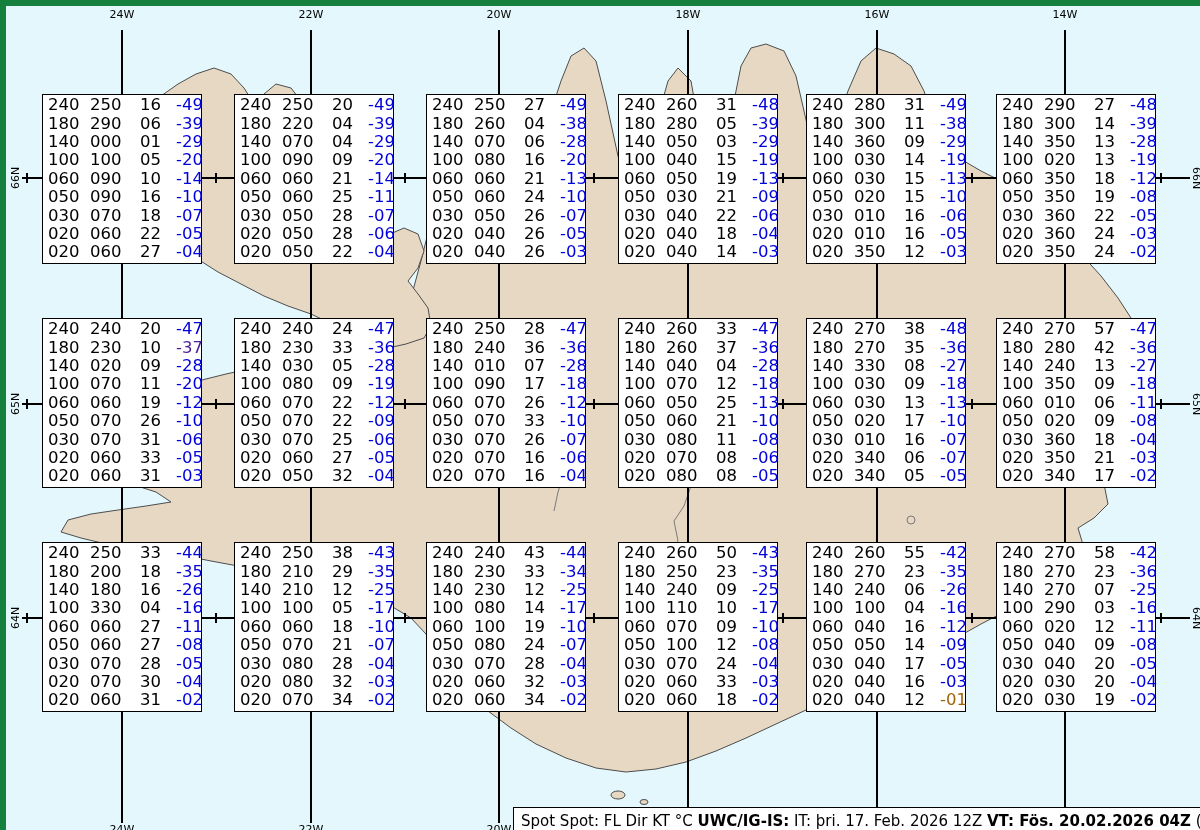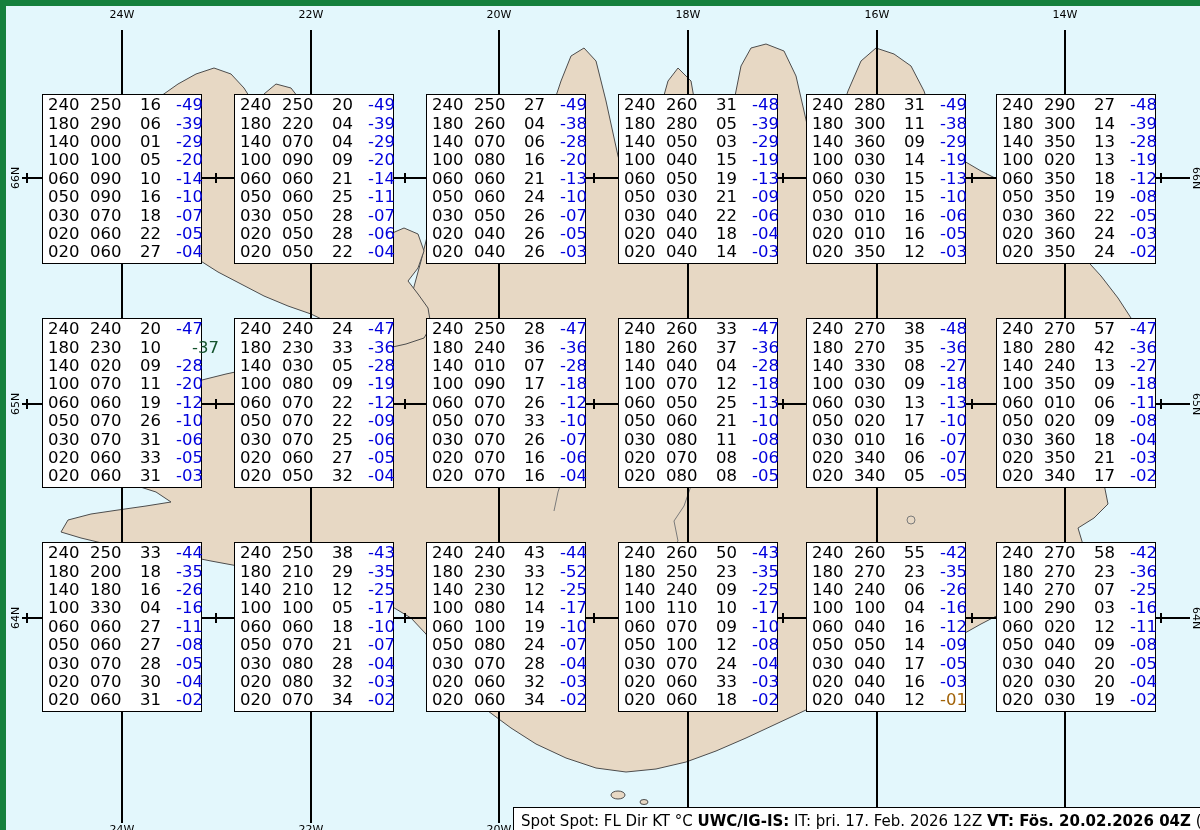--- a/index.html
+++ b/index.html
@@ -471,21 +471,21 @@
         <div class="spot-row">
           <span>240</span>
           <span>240</span>
           <span>20</span>
           <span class="temp" style="color: rgb(0, 0, 221);">-47</span>
         </div>
         <div class="spot-row">
           <span>180</span>
           <span>230</span>
           <span>10</span>
-          <span class="temp" style="color: #14532d; margin-left: 16px;">-37</span>
+          <span class="temp" style="color: #4c1d95;">-37</span>
         </div>
         <div class="spot-row">
           <span>140</span>
           <span>020</span>
           <span>09</span>
           <span class="temp" style="color: rgb(0, 0, 221);">-28</span>
         </div>
         <div class="spot-row">
           <span>100</span>
           <span>070</span>
@@ -919,21 +919,21 @@
         <div class="spot-row">
           <span>240</span>
           <span>240</span>
           <span>43</span>
           <span class="temp" style="color: rgb(0, 0, 221);">-44</span>
         </div>
         <div class="spot-row">
           <span>180</span>
           <span>230</span>
           <span>33</span>
-          <span class="temp" style="color: rgb(0, 0, 221);">-52</span>
+          <span class="temp" style="color: rgb(0, 0, 221);">-34</span>
         </div>
         <div class="spot-row">
           <span>140</span>
           <span>230</span>
           <span>12</span>
           <span class="temp" style="color: rgb(0, 0, 221);">-25</span>
         </div>
         <div class="spot-row">
           <span>100</span>
           <span>080</span>

